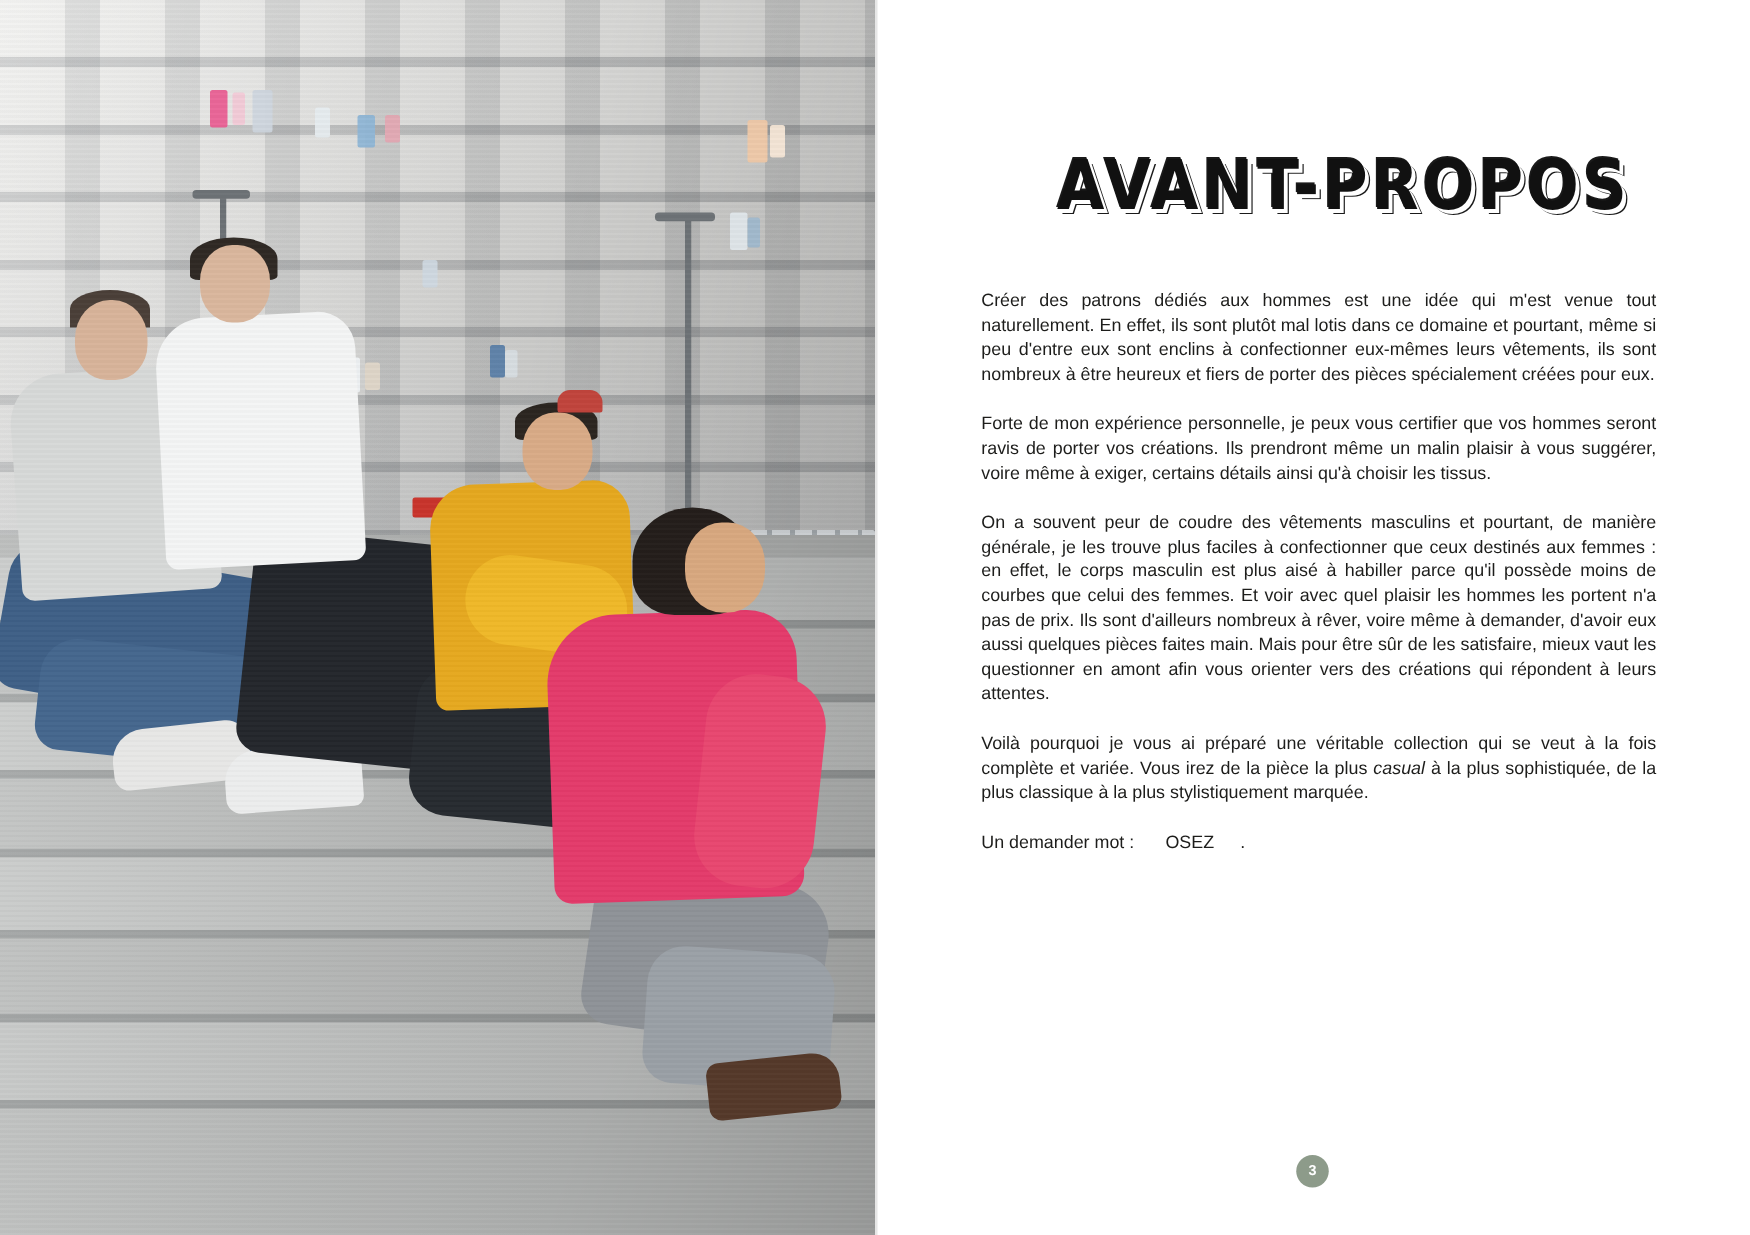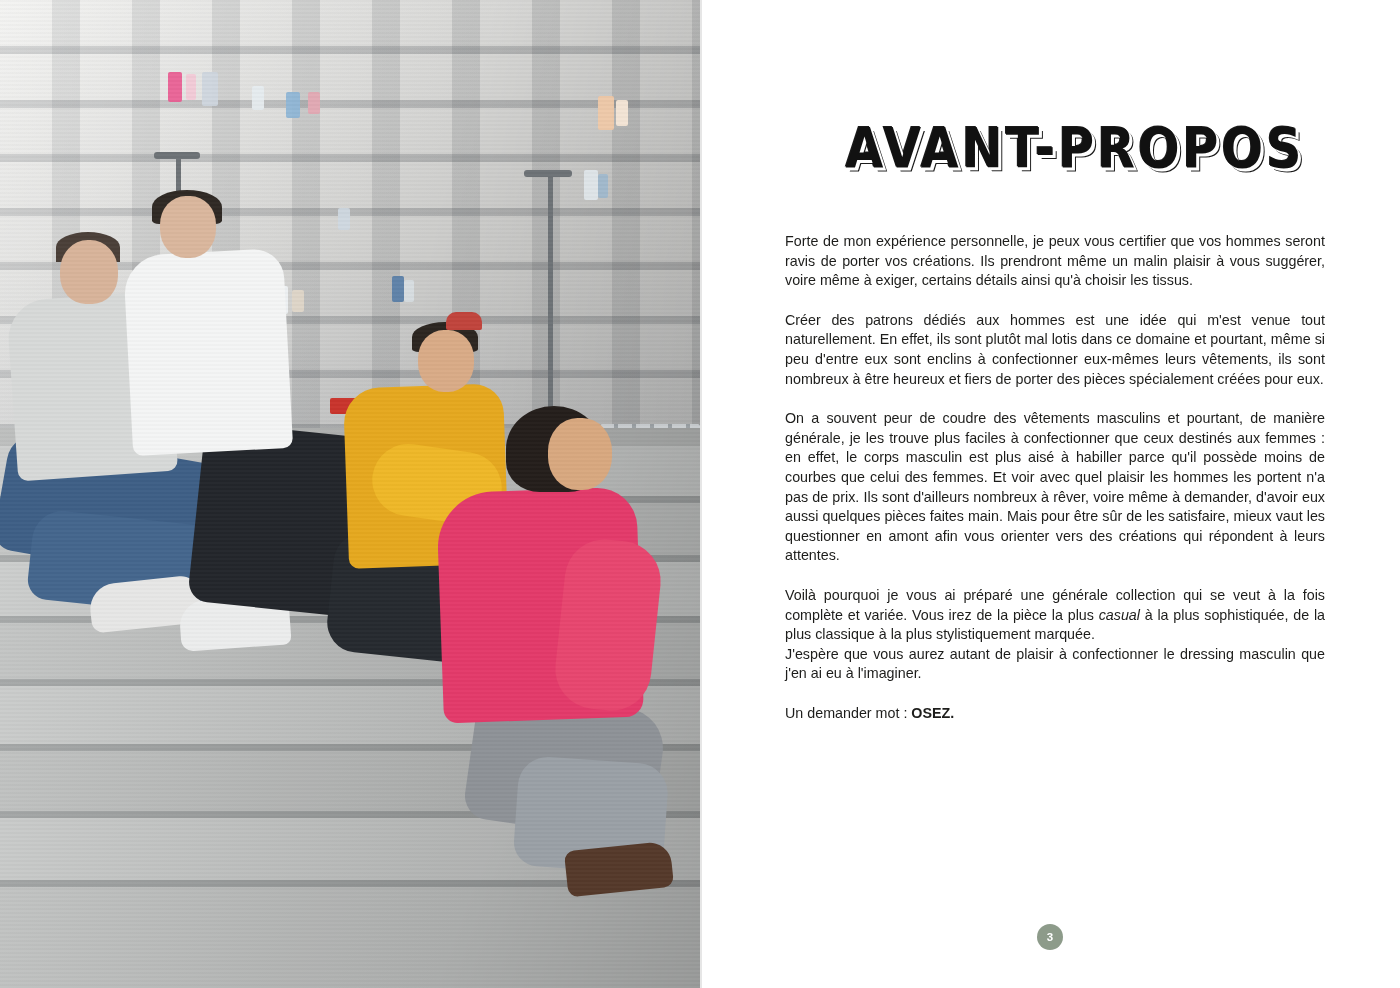--- a/index.html
+++ b/index.html
@@ -211,21 +211,21 @@
     margin: 0 0 20px 0;
     font-size: 14.3px;
     line-height: 19.6px;
     color: #1d1d1b;
     text-align: justify;
     text-justify: inter-word;
     font-family: "Liberation Sans", sans-serif;
   }
   .body-col p.no-justify { text-align: left; }
   .body-col em { }
-  .body-col strong { font-weight: 700; }
+  .body-col strong { font-weight: 400; margin-left: 21px; }
   .folio {
     position: absolute;
     left: 50%;
     transform: translateX(-50%);
     bottom: 38px;
     width: 26px;
     height: 26px;
     border-radius: 50%;
     background: #8d9b8a;
     color: #ffffff;
@@ -311,23 +311,23 @@
 
     <div class="photo-grain"></div>
   </div>
 
   <div class="text-page">
     <div class="gutter-line"></div>
 
     <div class="title">AVANT-PROPOS</div>
 
     <div class="body-col">
+      <p>Créer des patrons dédiés aux hommes est une idée qui m'est venue tout naturellement. En effet, ils sont plutôt mal lotis dans ce domaine et pourtant, même si peu d'entre eux sont enclins à confectionner eux-mêmes leurs vêtements, ils sont nombreux à être heureux et fiers de porter des pièces spécialement créées pour eux.</p>
       <p>Forte de mon expérience personnelle, je peux vous certifier que vos hommes seront ravis de porter vos créations. Ils prendront même un malin plaisir à vous suggérer, voire même à exiger, certains détails ainsi qu'à choisir les tissus.</p>
-      <p>Créer des patrons dédiés aux hommes est une idée qui m'est venue tout naturellement. En effet, ils sont plutôt mal lotis dans ce domaine et pourtant, même si peu d'entre eux sont enclins à confectionner eux-mêmes leurs vêtements, ils sont nombreux à être heureux et fiers de porter des pièces spécialement créées pour eux.</p>
       <p>On a souvent peur de coudre des vêtements masculins et pourtant, de manière générale, je les trouve plus faciles à confectionner que ceux destinés aux femmes : en effet, le corps masculin est plus aisé à habiller parce qu'il possède moins de courbes que celui des femmes. Et voir avec quel plaisir les hommes les portent n'a pas de prix. Ils sont d'ailleurs nombreux à rêver, voire même à demander, d'avoir eux aussi quelques pièces faites main. Mais pour être sûr de les satisfaire, mieux vaut les questionner en amont afin vous orienter vers des créations qui répondent à leurs attentes.</p>
-      <p><span>Voilà pourquoi je vous ai préparé une générale collection qui se veut à la fois complète et variée. Vous irez de la pièce la plus </span><em>casual</em><span> à la plus sophistiquée, de la plus classique à la plus stylistiquement marquée.</span><br><span>J'espère que vous aurez autant de plaisir à confectionner le dressing masculin que j'en ai eu à l'imaginer.</span></p>
+      <p><span>Voilà pourquoi je vous ai préparé une véritable collection qui se veut à la fois complète et variée. Vous irez de la pièce la plus </span><em>casual</em><span> à la plus sophistiquée, de la plus classique à la plus stylistiquement marquée.</span><br></p>
       <p class="no-justify"><span>Un demander mot : </span><strong>OSEZ</strong><strong>.</strong></p>
     </div>
 
     <div class="folio">3</div>
   </div>
 
 </div>
 
 </body></html>

